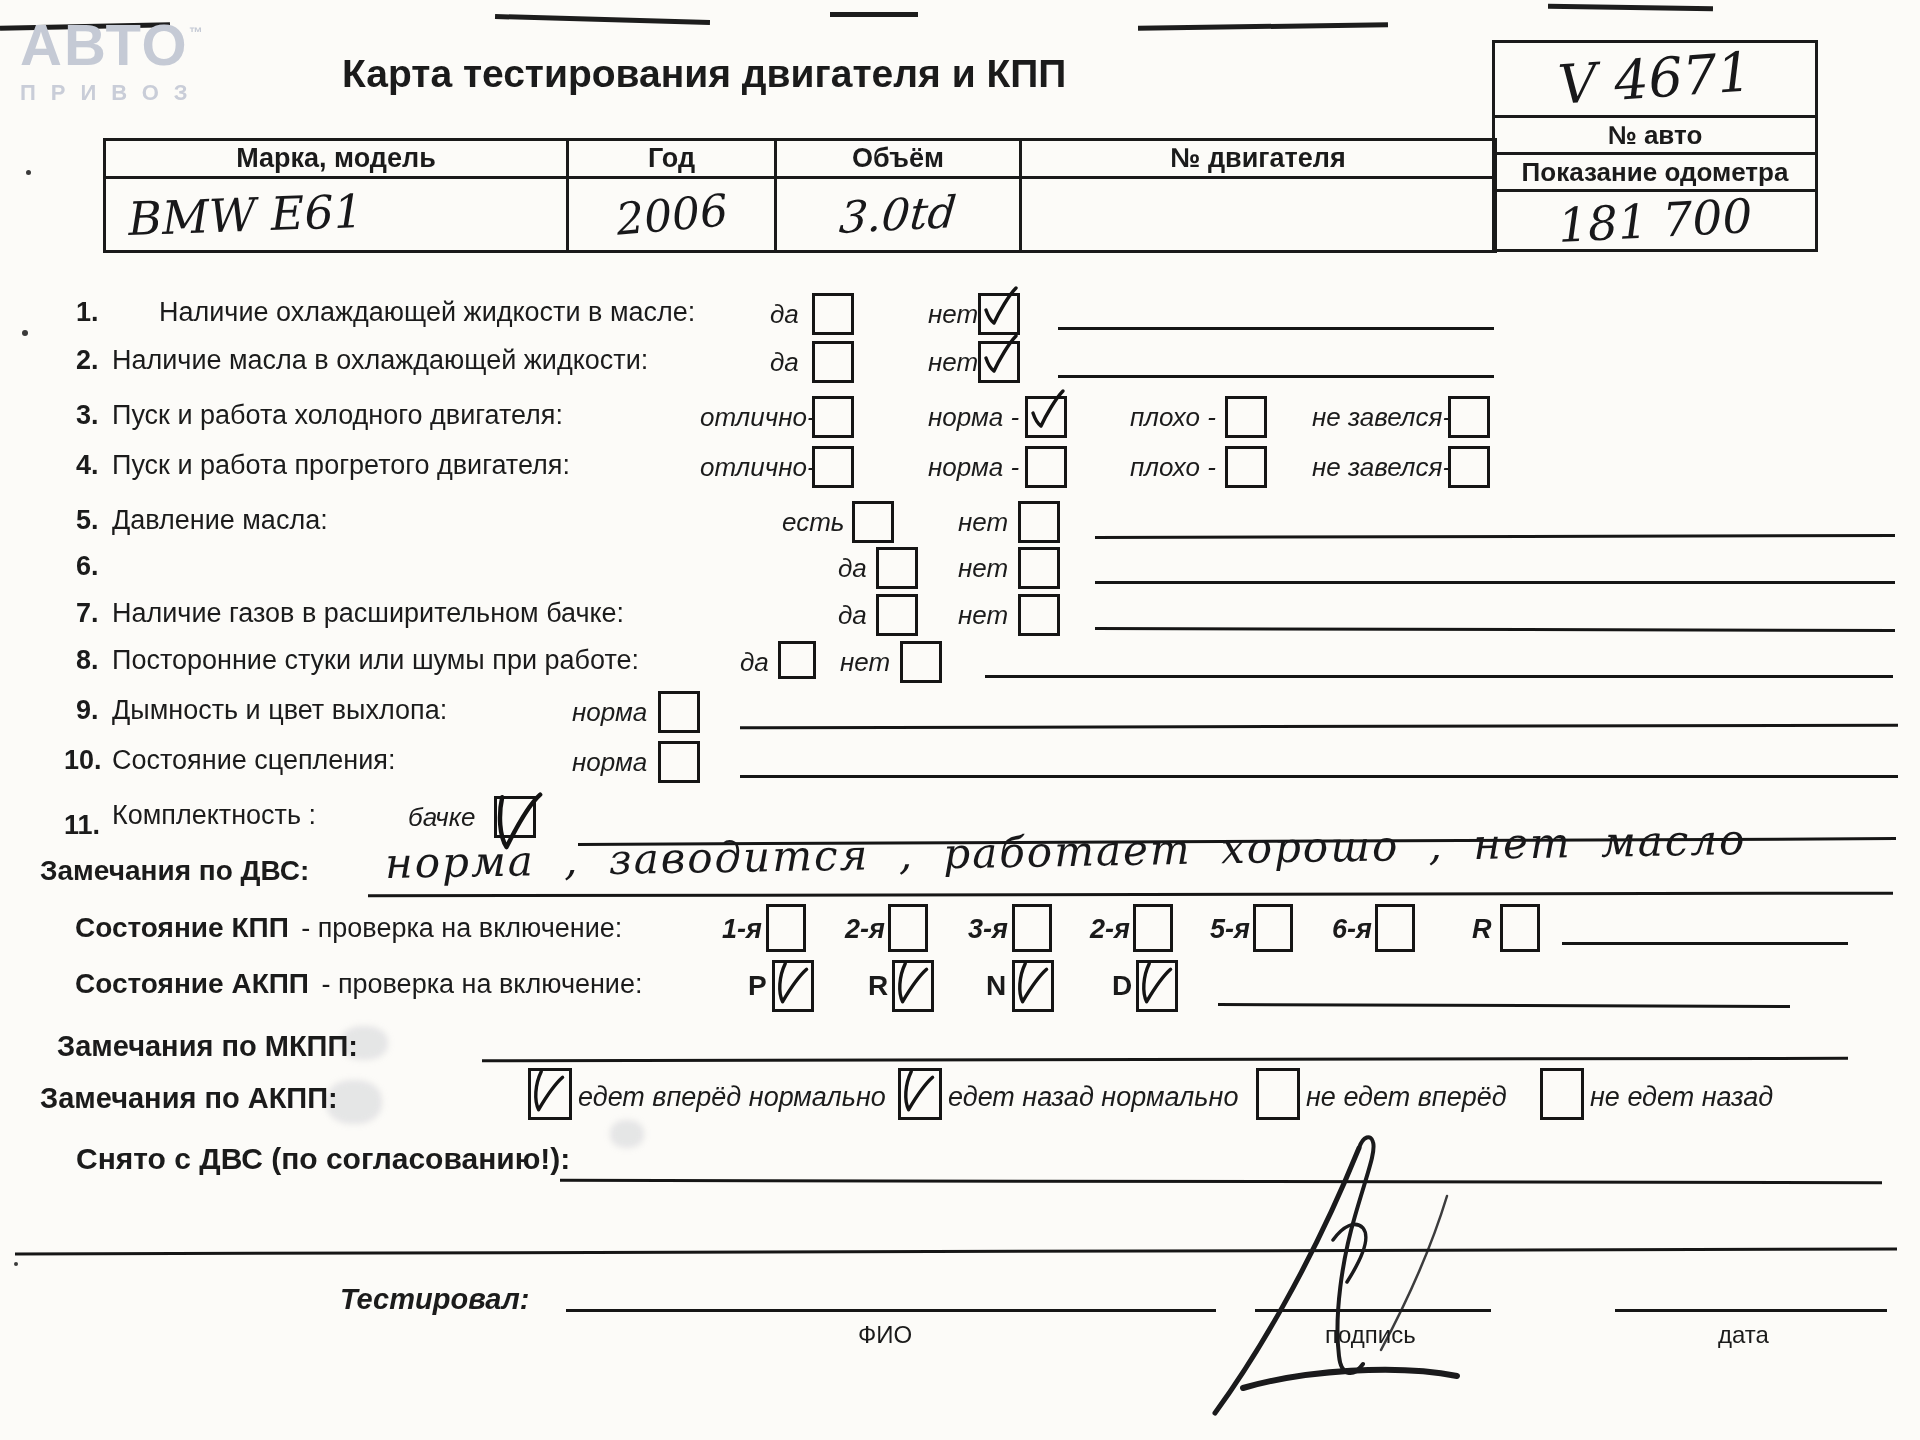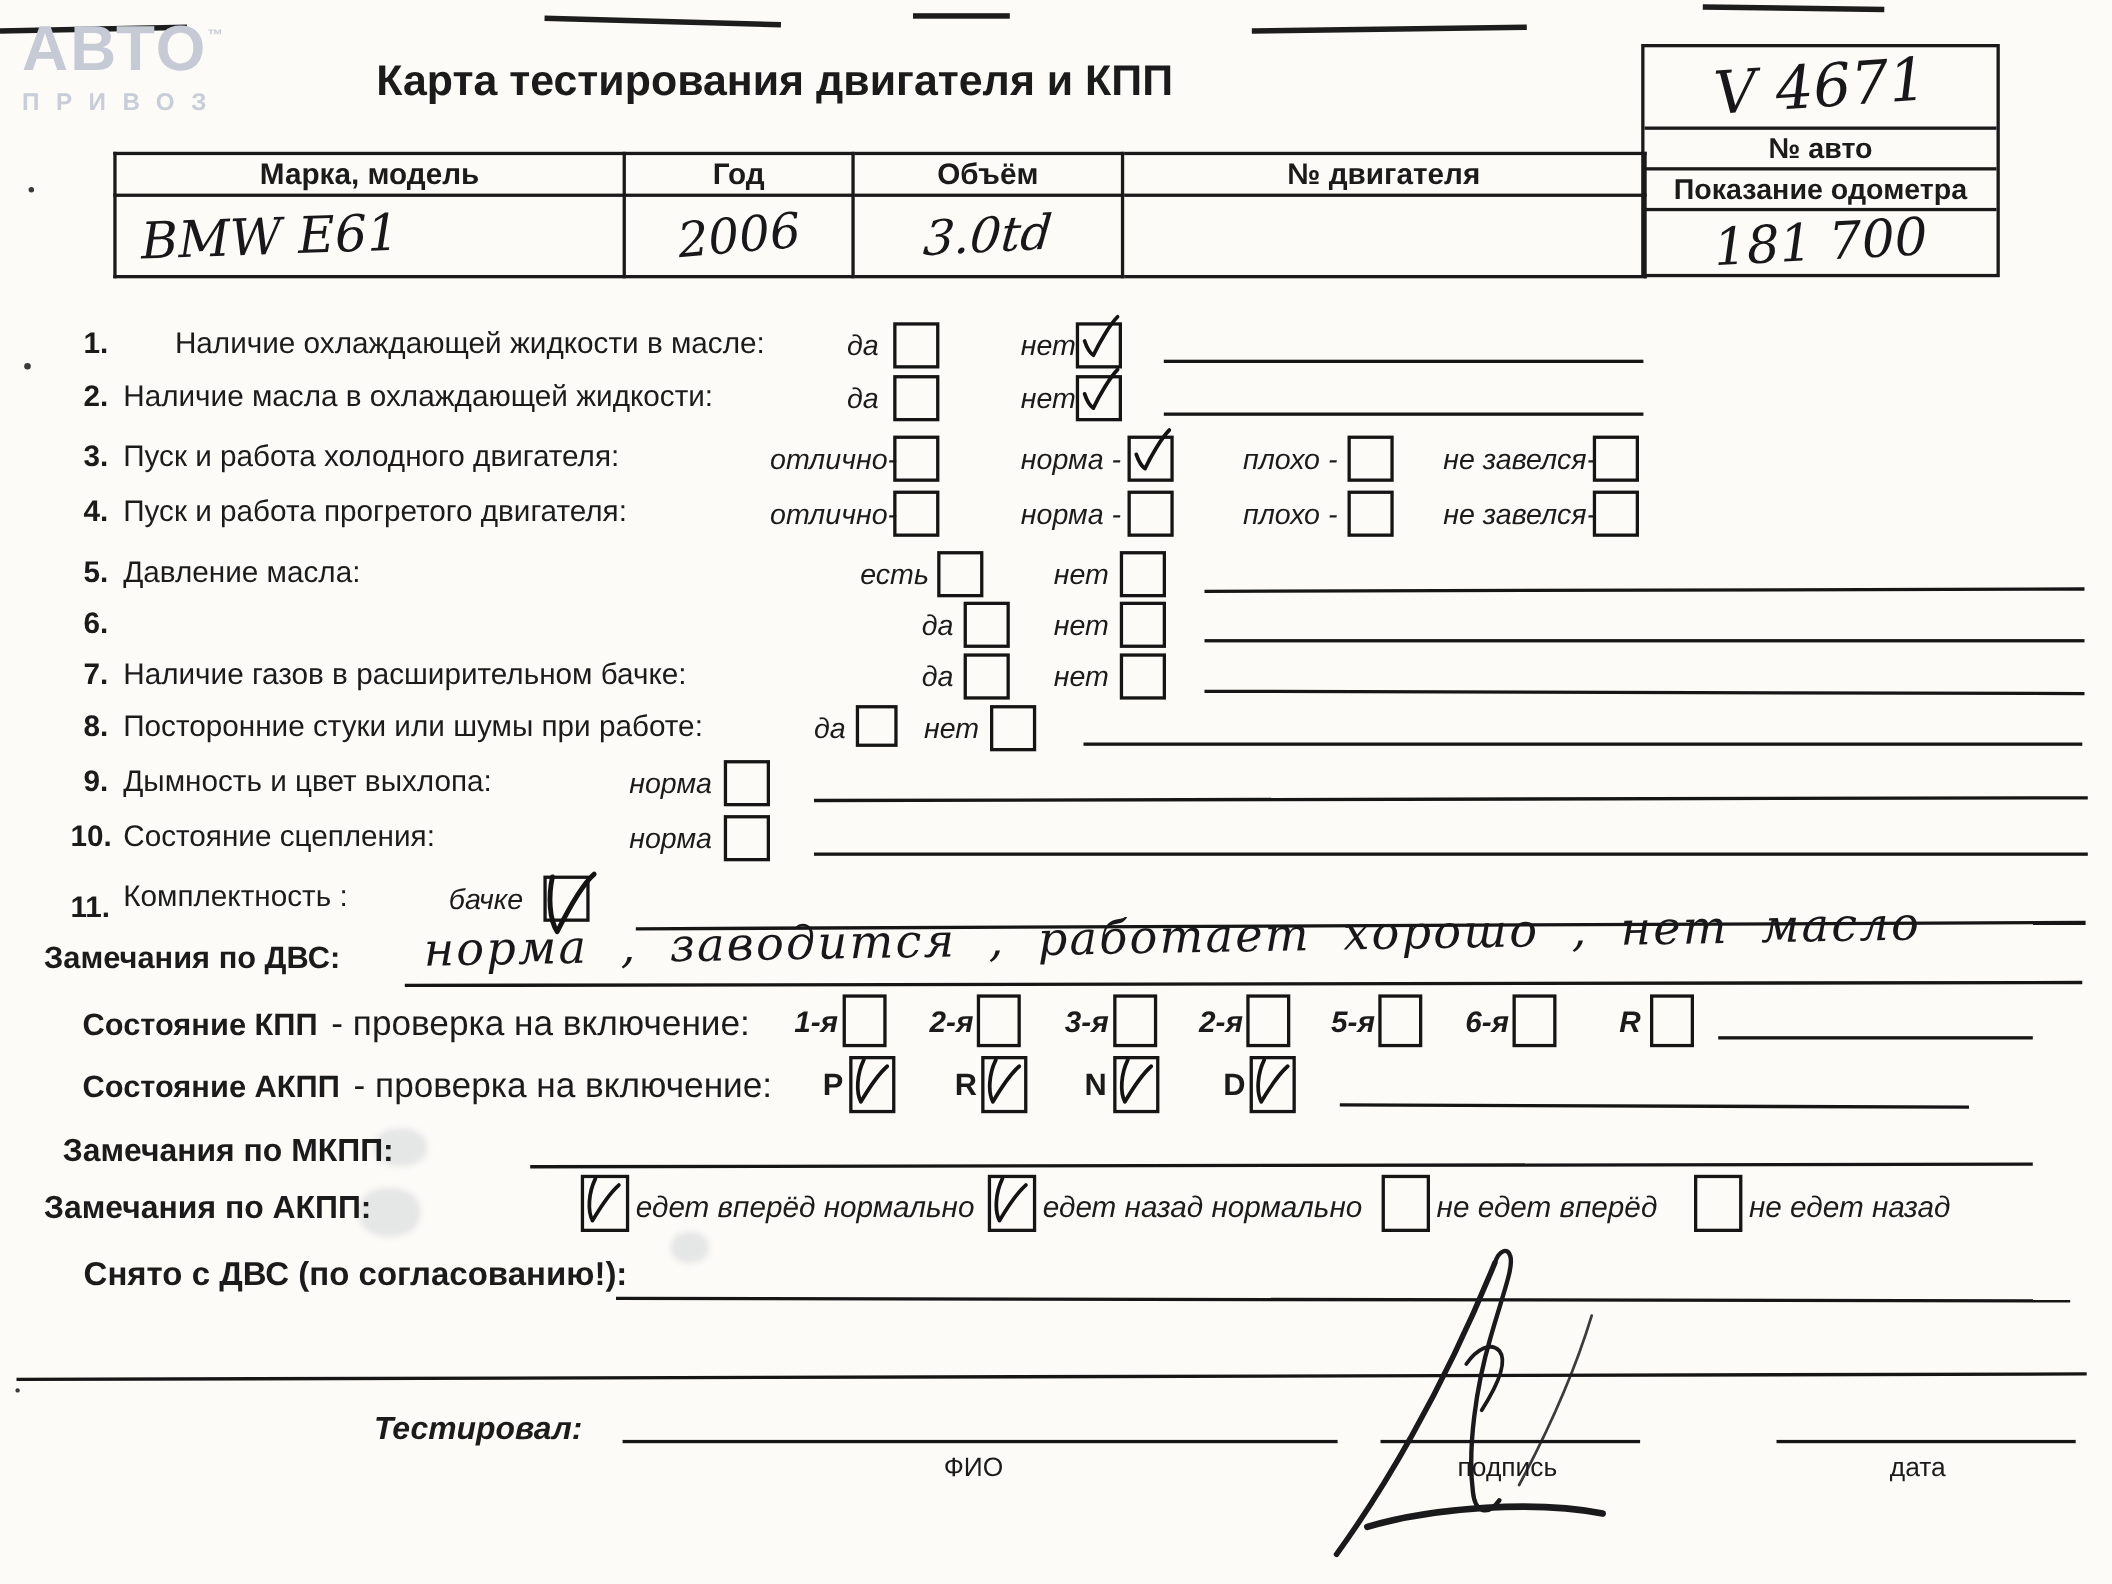--- a/index.html
+++ b/index.html
@@ -27,21 +27,21 @@
   .crow{position:absolute;left:0;width:1920px;height:46px;}
   .num{position:absolute;top:0;font-weight:bold;font-size:27px;}
   .ilabel{position:absolute;top:0;font-size:27px;white-space:nowrap;}
   .opt{position:absolute;top:2px;font-size:26px;font-style:italic;white-space:nowrap;}
   .box{position:absolute;top:-4px;width:36px;height:36px;border:3px solid #151515;background:transparent;}
   .box.t42{height:42px;top:-8px;width:34px;}
   .box.t46{height:46px;top:-8px;}
   .box.t46b{height:46px;top:-10px;width:38px;}
   .uline{position:absolute;height:3px;background:#161616;}
   .blabel{font-weight:bold;font-size:28px;white-space:nowrap;}
-  .rlabel{font-size:32px;white-space:nowrap;}
+  .rlabel{font-size:27px;white-space:nowrap;}
   .check{position:absolute;left:-4px;top:-12px;width:44px;height:48px;overflow:visible;}
   .check path{fill:none;stroke:#131313;stroke-width:3.4;stroke-linecap:round;stroke-linejoin:round;}
   .check.hook{top:-4px;left:-5px;transform:rotate(10deg);}
   .check.big{transform:scale(1.3) rotate(4deg);top:-4px;}
   .gear{font-weight:bold;font-style:italic;font-size:27px;}
   .pos{font-weight:bold;font-size:28px;font-style:normal;}
   .ftr-small{font-size:24px;white-space:nowrap;}
   .artifact{position:absolute;background:#1d1d1d;}
   .speck{position:absolute;background:#3a3a3a;border-radius:50%;}
   .smudge{position:absolute;background:rgba(150,156,168,0.22);border-radius:45%;filter:blur(3px);}

